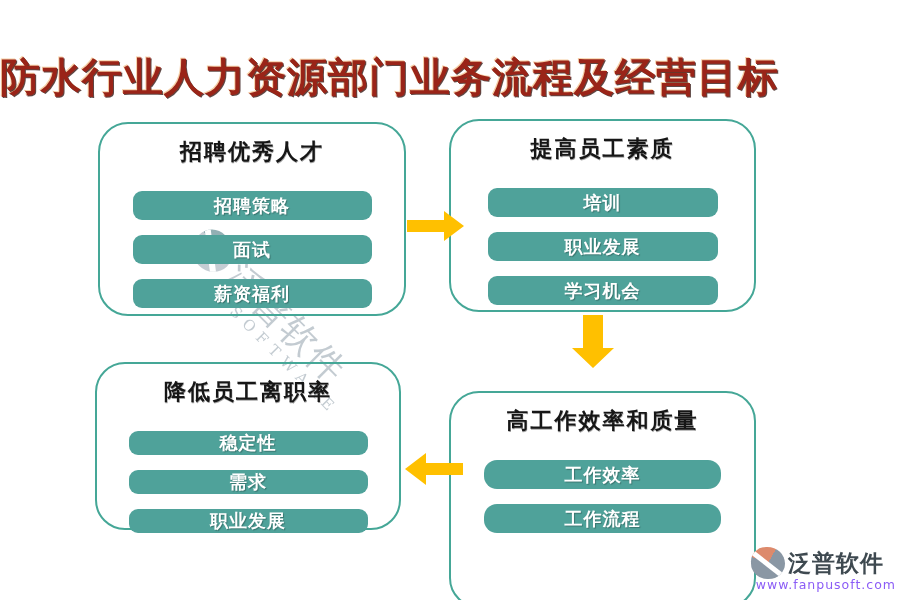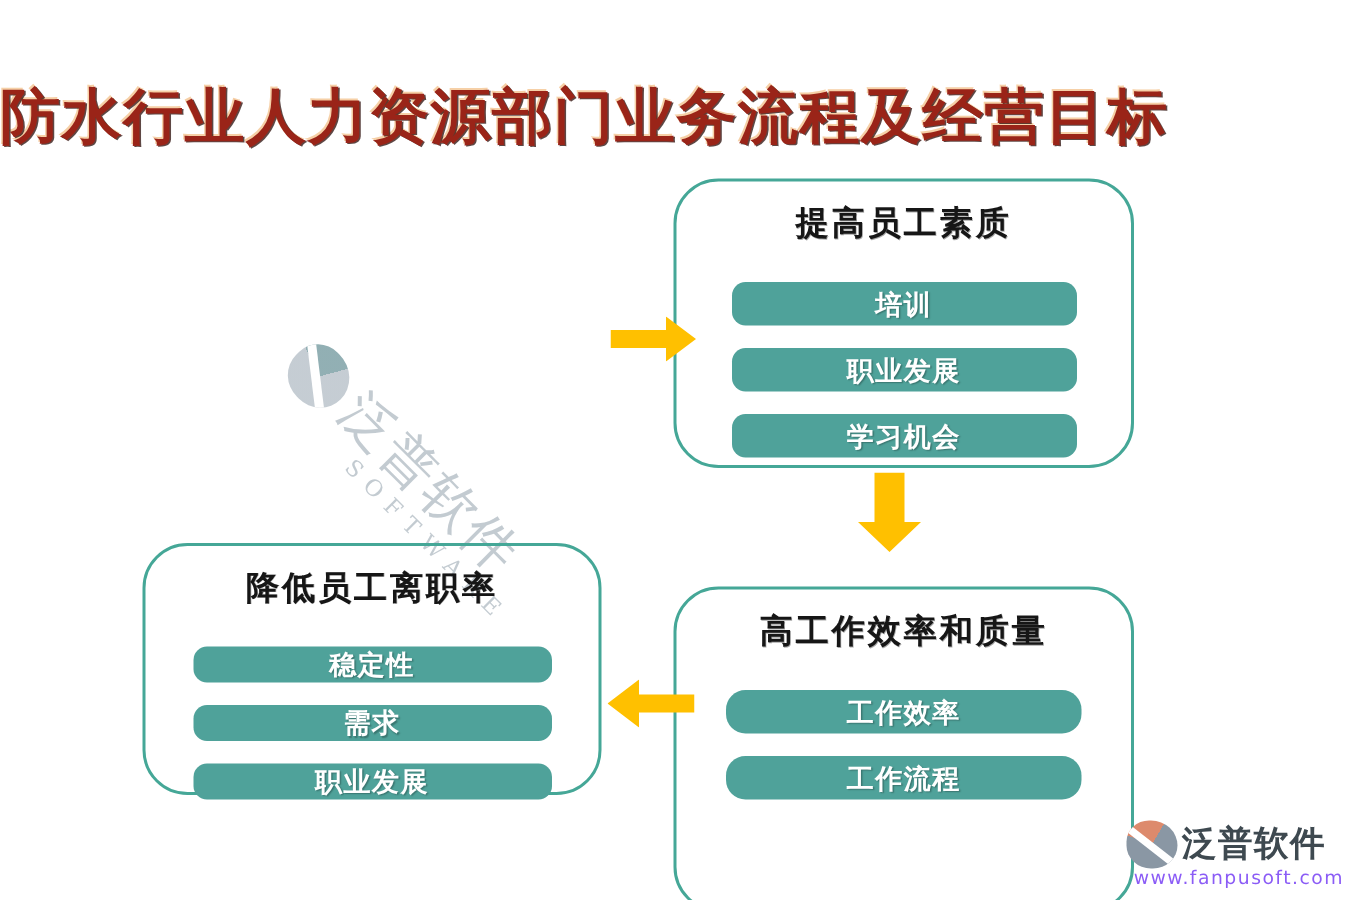--- a/index.html
+++ b/index.html
@@ -91,20 +91,26 @@
   <div class="title">防水行业人力资源部门业务流程及经营目标</div>
 
   <div class="watermark">
     <div class="wm-mark"></div>
     <div class="wm-text">
       <span class="wm-cn">泛普软件</span>
       <span class="wm-en">SOFTWARE</span>
     </div>
   </div>
 
+  <div class="fbox" id="box-recruit">
+    <div class="fbox-heading">招聘优秀人才</div>
+    <div class="fitem">招聘策略</div>
+    <div class="fitem">面试</div>
+    <div class="fitem">薪资福利</div>
+  </div>
 
   <div class="fbox" id="box-quality">
     <div class="fbox-heading">提高员工素质</div>
     <div class="fitem">培训</div>
     <div class="fitem">职业发展</div>
     <div class="fitem">学习机会</div>
   </div>
 
   <div class="fbox" id="box-turnover">
     <div class="fbox-heading">降低员工离职率</div>

